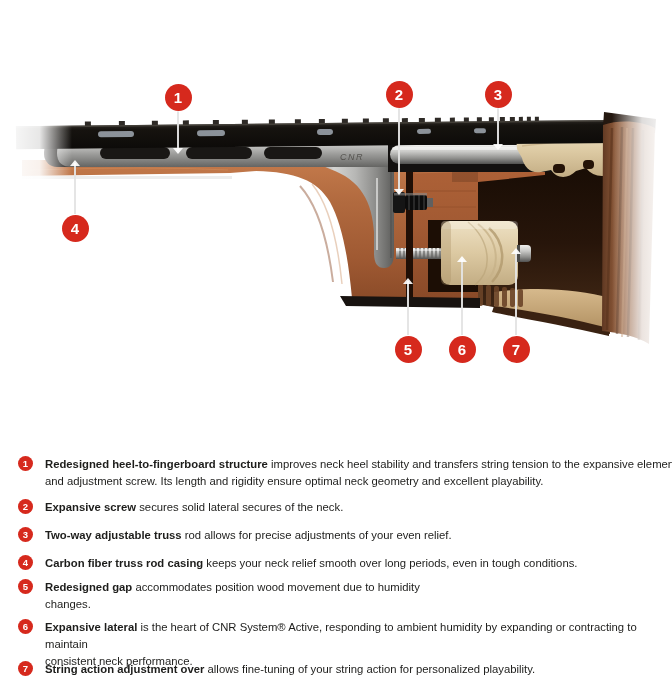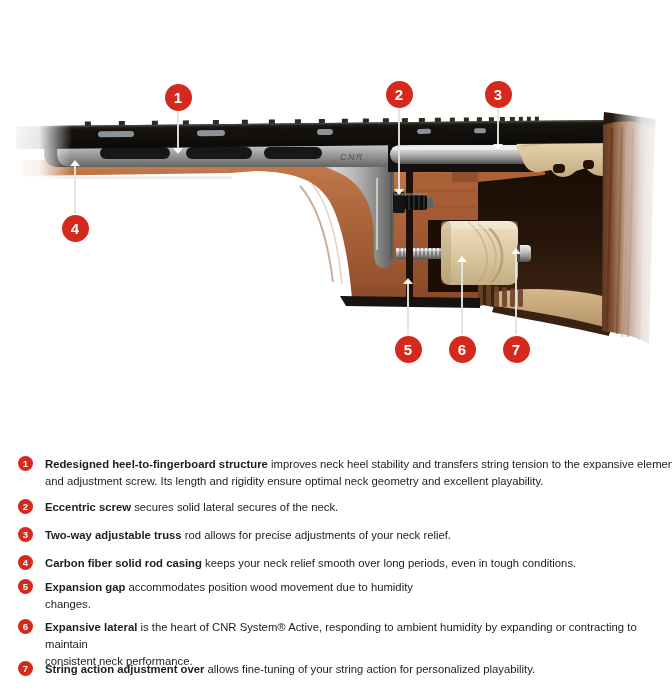--- a/index.html
+++ b/index.html
@@ -299,33 +299,33 @@
   <div class="callout" style="left:502.5px;top:335.5px;">7</div>
 </div>
 
 <div class="legend">
   <div class="legend-item" style="top:456px;">
     <span class="num-badge">1</span>
     <p class="txt"><b>Redesigned heel-to-fingerboard structure</b><span> improves neck heel stability and transfers string tension to the expansive element</span><span class="l2">and adjustment screw. Its length and rigidity ensure optimal neck geometry and excellent playability.</span></p>
   </div>
   <div class="legend-item" style="top:499px;">
     <span class="num-badge">2</span>
-    <p class="txt"><b>Eccentric screw</b><span> secures solid lateral secures of the neck.</span></p>
+    <p class="txt"><b>Expansive screw</b><span> secures solid lateral secures of the neck.</span></p>
   </div>
   <div class="legend-item" style="top:527px;">
     <span class="num-badge">3</span>
-    <p class="txt"><b>Two-way adjustable truss</b><span> rod allows for precise adjustments of your neck relief.</span></p>
+    <p class="txt"><b>Two-way adjustable truss</b><span> rod allows for precise adjustments of your even relief.</span></p>
   </div>
   <div class="legend-item" style="top:555px;">
     <span class="num-badge">4</span>
-    <p class="txt"><b>Carbon fiber solid rod casing</b><span> keeps your neck relief smooth over long periods, even in tough conditions.</span></p>
+    <p class="txt"><b>Carbon fiber truss rod casing</b><span> keeps your neck relief smooth over long periods, even in tough conditions.</span></p>
   </div>
   <div class="legend-item" style="top:579px;">
     <span class="num-badge">5</span>
-    <p class="txt"><b>Expansion gap</b><span> accommodates position wood movement due to humidity</span><span class="l2">changes.</span></p>
+    <p class="txt"><b>Redesigned gap</b><span> accommodates position wood movement due to humidity</span><span class="l2">changes.</span></p>
   </div>
   <div class="legend-item" style="top:619px;">
     <span class="num-badge">6</span>
     <p class="txt"><b>Expansive lateral</b><span> is the heart of CNR System® Active, responding to ambient humidity by expanding or contracting to maintain</span><span class="l2">consistent neck performance.</span></p>
   </div>
   <div class="legend-item" style="top:661px;">
     <span class="num-badge">7</span>
     <p class="txt"><b>String action adjustment over</b><span> allows fine-tuning of your string action for personalized playability.</span></p>
   </div>
 </div>

